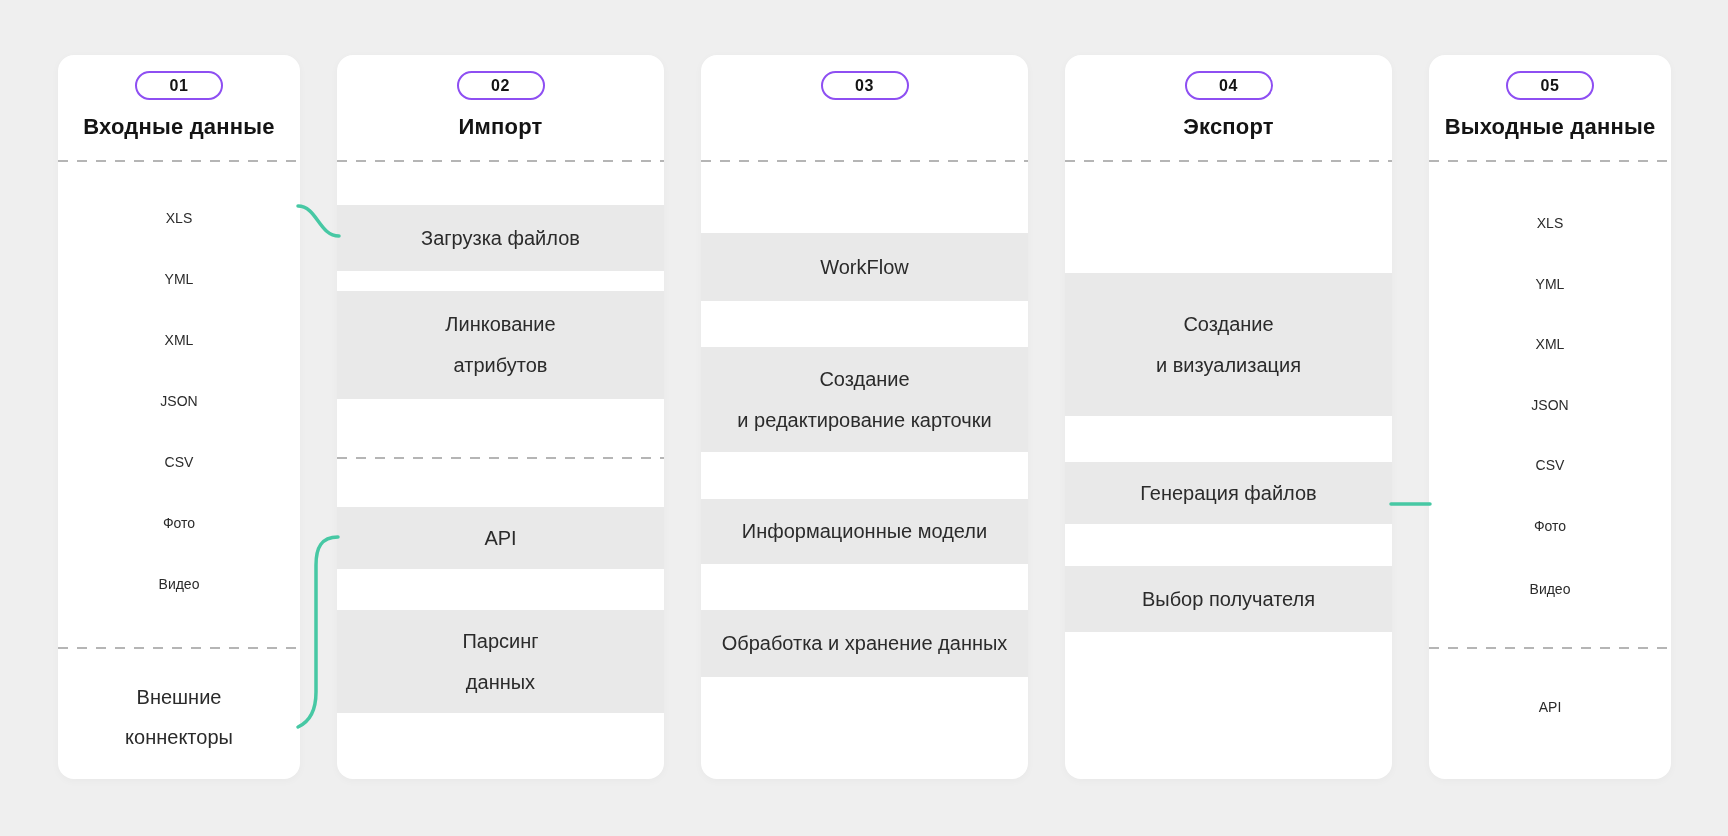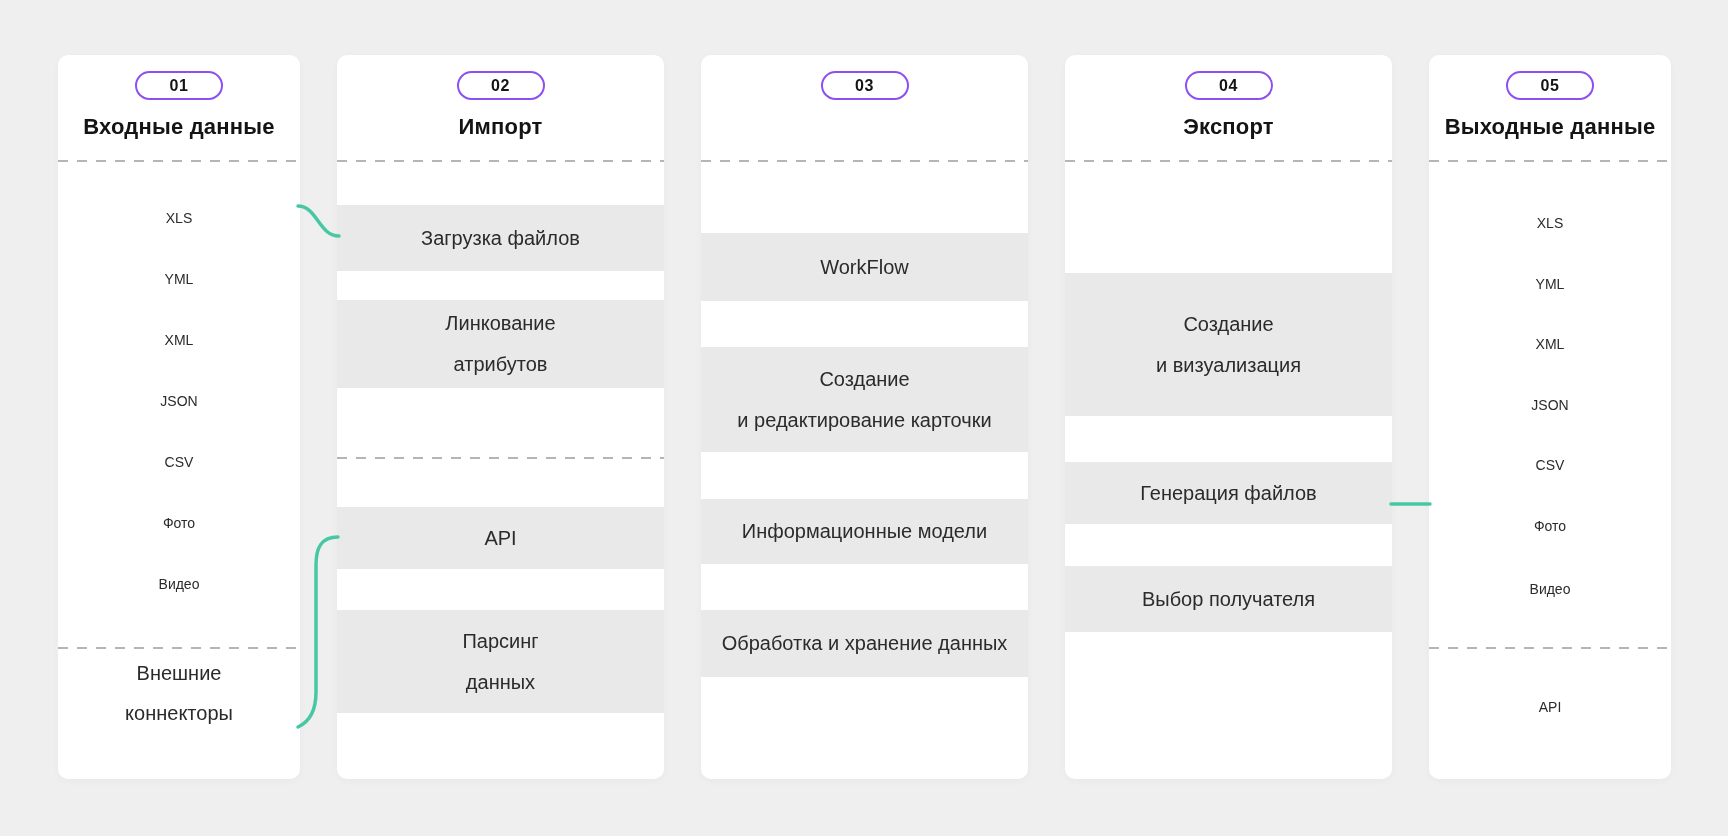--- a/index.html
+++ b/index.html
@@ -22,21 +22,21 @@
   }
   .stage{position:absolute;inset:0;}
   .connectors{position:absolute;inset:0;pointer-events:none;z-index:3;}
   .connectors path{fill:none;stroke:var(--teal);stroke-width:3.5px;stroke-linecap:round;}
 
   .card{
     position:absolute;
     top:55px;
     height:724px;
     background:var(--card);
-    border-radius:10px;
+    border-radius:16px;
     z-index:1;
     box-shadow:0 2px 8px rgba(0,0,0,0.03);
   }
   .card-1{left:58px;width:242px;}
   .card-2{left:337px;width:327px;}
   .card-3{left:701px;width:327px;}
   .card-4{left:1065px;width:327px;}
   .card-5{left:1429px;width:242px;}
 
   .badge{
@@ -94,36 +94,36 @@
     <h2 class="card-title">Входные данные</h2>
     <div class="dash" style="top:105px"></div>
     <div class="item" style="top:151px">XLS</div>
     <div class="item" style="top:212px">YML</div>
     <div class="item" style="top:273px">XML</div>
     <div class="item" style="top:334px">JSON</div>
     <div class="item" style="top:395px">CSV</div>
     <div class="item" style="top:456px">Фото</div>
     <div class="item" style="top:517px">Видео</div>
     <div class="dash" style="top:592px"></div>
-    <div class="twolines" style="top:596px;height:84px">
+    <div class="twolines" style="top:620px;height:84px">
       <div>Внешние</div>
       <div>коннекторы</div>
     </div>
   </section>
 
   <section class="card card-2">
     <div class="badge">
       <span>02</span>
     </div>
     <h2 class="card-title">Импорт</h2>
     <div class="dash" style="top:105px"></div>
     <div class="row" style="top:150px;height:66px">
       <div>Загрузка файлов</div>
     </div>
-    <div class="row" style="top:245px;height:88px">
+    <div class="row" style="top:236px;height:108px">
       <div>Линкование</div>
       <div>атрибутов</div>
     </div>
     <div class="dash" style="top:402px"></div>
     <div class="row" style="top:452px;height:62px">
       <div>API</div>
     </div>
     <div class="row" style="top:555px;height:103px">
       <div>Парсинг</div>
       <div>данных</div>

